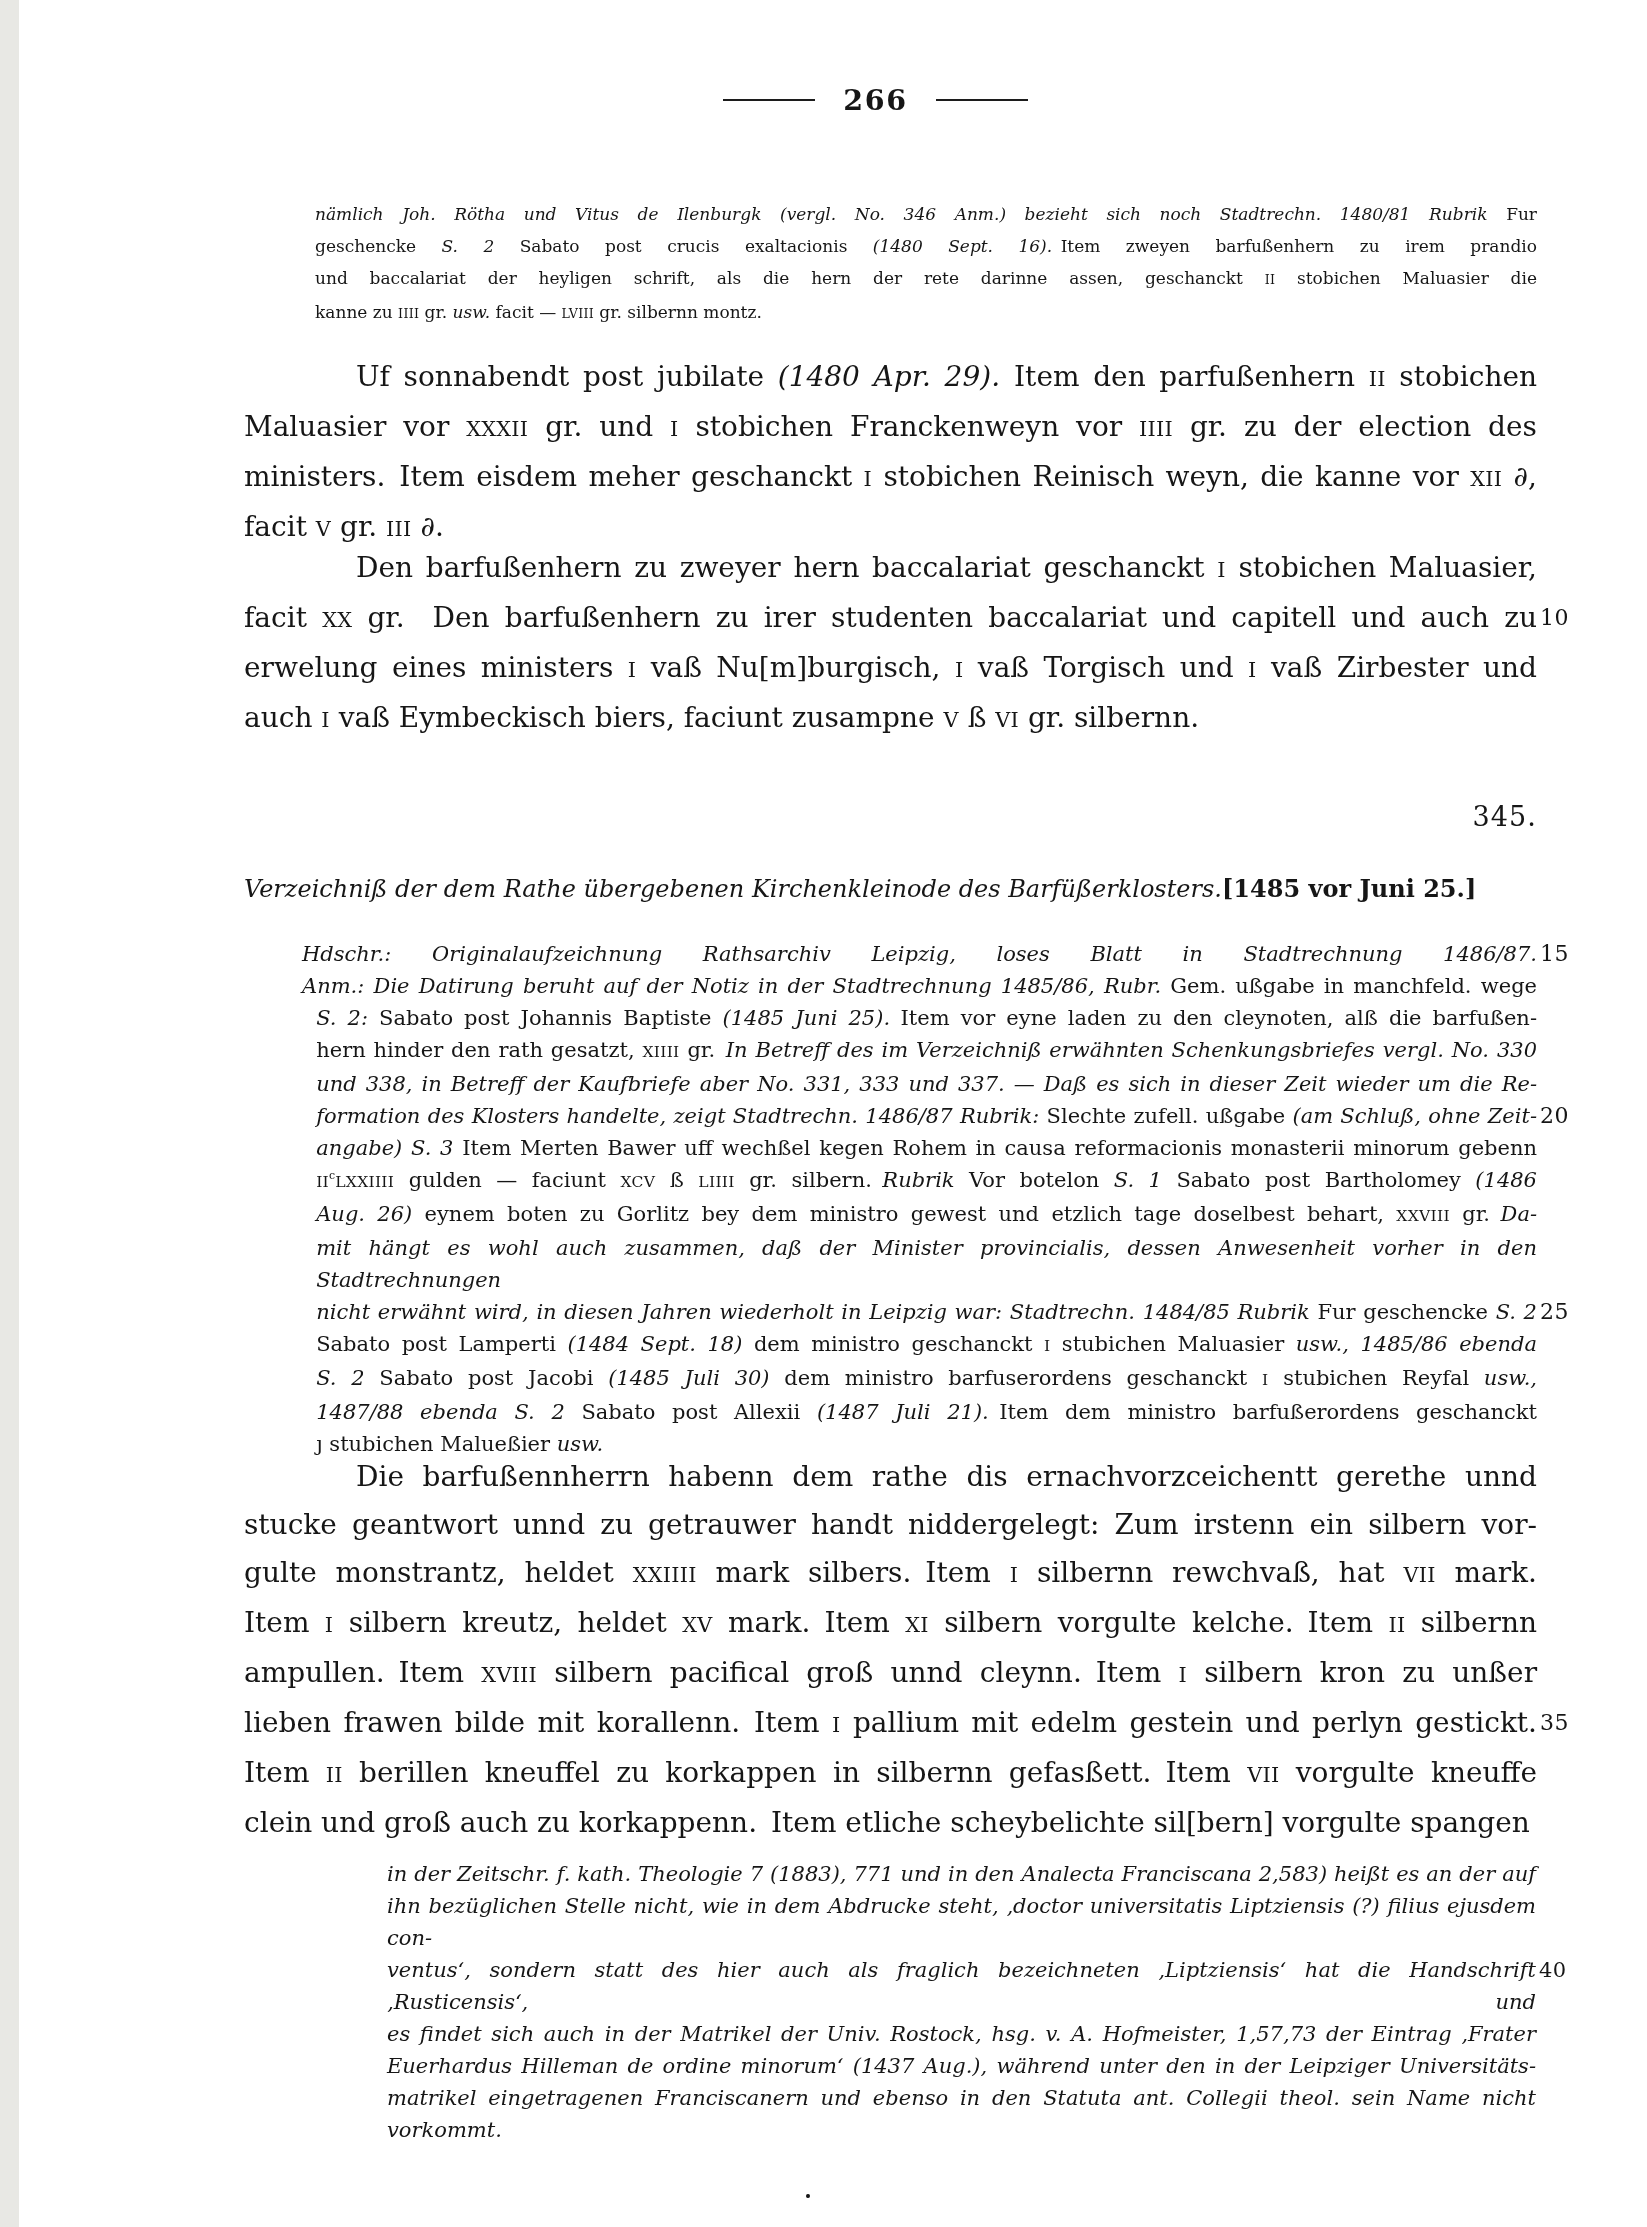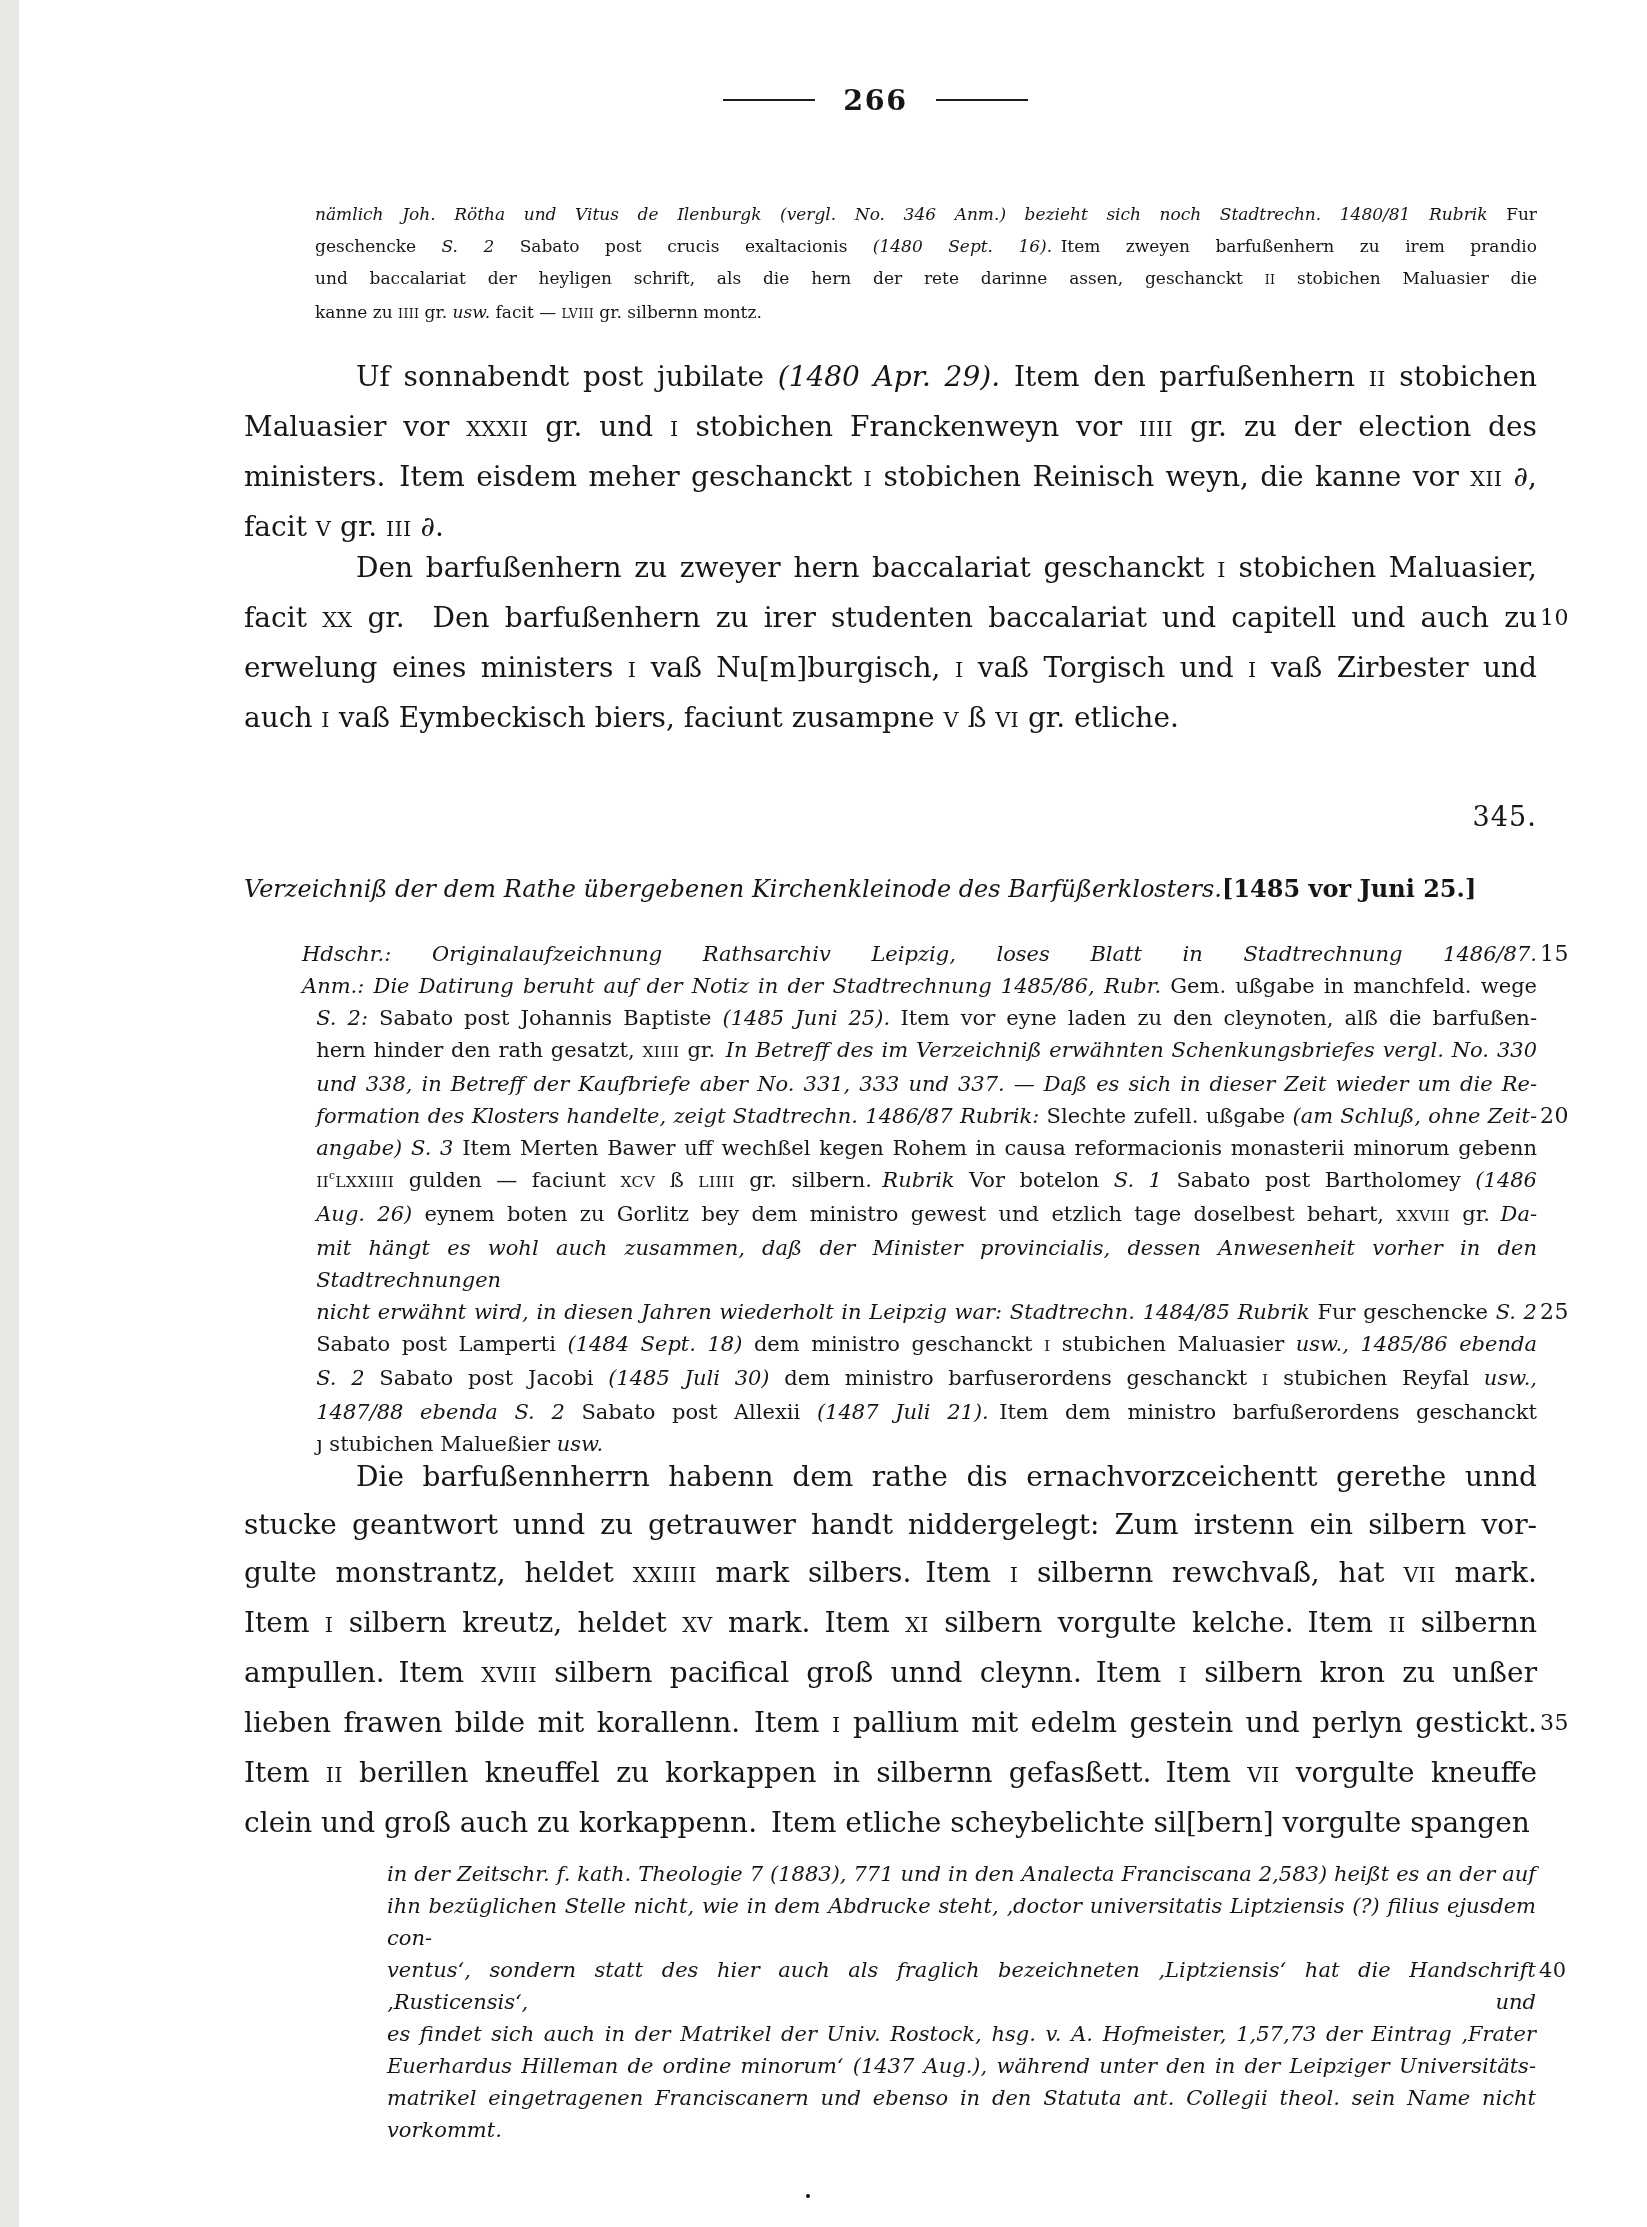--- a/index.html
+++ b/index.html
@@ -72,21 +72,21 @@
       <div class="line indent"><span>Uf sonnabendt post jubilate </span><span class="it">(1480 Apr. 29).</span><span> Item den parfußenhern </span><span class="sc">ii</span><span> stobichen</span><span class="lineno">5</span></div>
       <div class="line"><span>Maluasier vor </span><span class="sc">xxxii</span><span> gr. und </span><span class="sc">i</span><span> stobichen Franckenweyn vor </span><span class="sc">iiii</span><span> gr. zu der election des</span></div>
       <div class="line"><span>ministers. Item eisdem meher geschanckt </span><span class="sc">i</span><span> stobichen Reinisch weyn, die kanne vor </span><span class="sc">xii</span><span> ∂,</span></div>
       <div class="line last"><span>facit </span><span class="sc">v</span><span> gr. </span><span class="sc">iii</span><span> ∂.</span></div>
     </div>
 
   <div class="block para2">
       <div class="line indent"><span>Den barfußenhern zu zweyer hern baccalariat geschanckt </span><span class="sc">i</span><span> stobichen Maluasier,</span></div>
       <div class="line"><span>facit </span><span class="sc">xx</span><span> gr.  Den barfußenhern zu irer studenten baccalariat und capitell und auch zu</span><span class="lineno">10</span></div>
       <div class="line"><span>erwelung eines ministers </span><span class="sc">i</span><span> vaß Nu[m]burgisch, </span><span class="sc">i</span><span> vaß Torgisch und </span><span class="sc">i</span><span> vaß Zirbester und</span></div>
-      <div class="line last"><span>auch </span><span class="sc">i</span><span> vaß Eymbeckisch biers, faciunt zusampne </span><span class="sc">v</span><span> ß </span><span class="sc">vi</span><span> gr. etliche.</span></div>
+      <div class="line last"><span>auch </span><span class="sc">i</span><span> vaß Eymbeckisch biers, faciunt zusampne </span><span class="sc">v</span><span> ß </span><span class="sc">vi</span><span> gr. silbernn.</span></div>
     </div>
 
   <div class="block entry-no">345.</div>
 
   <div class="block entry-title">
     <span class="t">Verzeichniß der dem Rathe übergebenen Kirchenkleinode des Barfüßerklosters.</span>
     <span class="d">[1485 vor Juni 25.]</span>
   </div>
 
   <div class="block apparatus">

